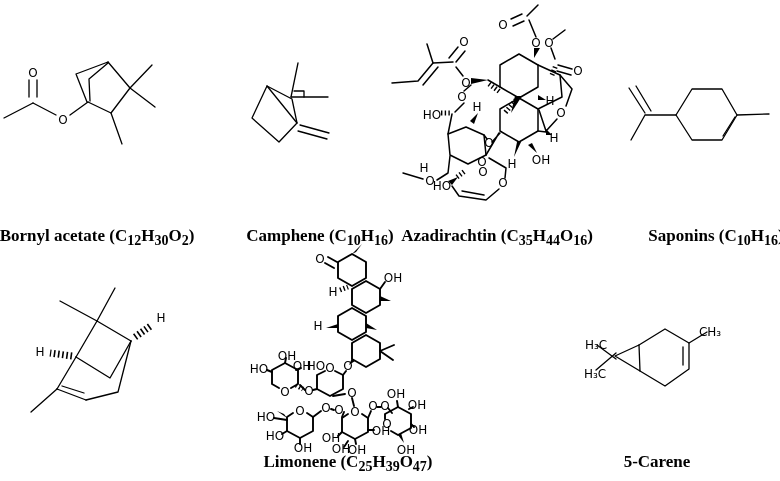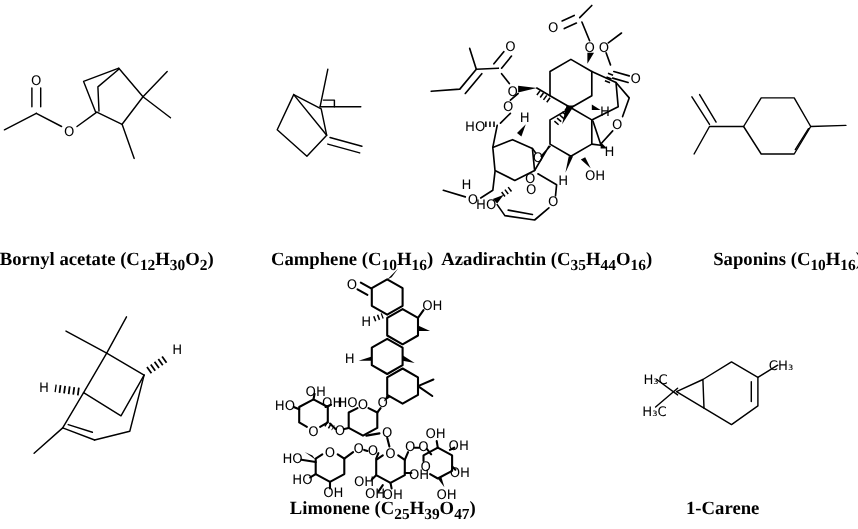--- a/index.html
+++ b/index.html
@@ -228,14 +228,14 @@
           <text x="710" y="336" text-anchor="start" font-size="12">CH₃</text>
         </g>
     </g>
   </svg>
 
   <div class="caption" style="left:97px;top:226px"><span>Bornyl acetate (C</span><sub>12</sub><span>H</span><sub>30</sub><span>O</span><sub>2</sub><span>)</span></div>
   <div class="caption" style="left:320px;top:226px"><span>Camphene (C</span><sub>10</sub><span>H</span><sub>16</sub><span>)</span></div>
   <div class="caption" style="left:497px;top:226px"><span>Azadirachtin (C</span><sub>35</sub><span>H</span><sub>44</sub><span>O</span><sub>16</sub><span>)</span></div>
   <div class="caption" style="left:716px;top:226px"><span>Saponins (C</span><sub>10</sub><span>H</span><sub>16</sub><span>)</span></div>
   <div class="caption" style="left:348px;top:452px"><span>Limonene (C</span><sub>25</sub><span>H</span><sub>39</sub><span>O</span><sub>47</sub><span>)</span></div>
-  <div class="caption" style="left:657px;top:452px"><span>1-Carene</span></div>
+  <div class="caption" style="left:657px;top:452px"><span>5-Carene</span></div>
 </div>
 
 </body></html>

